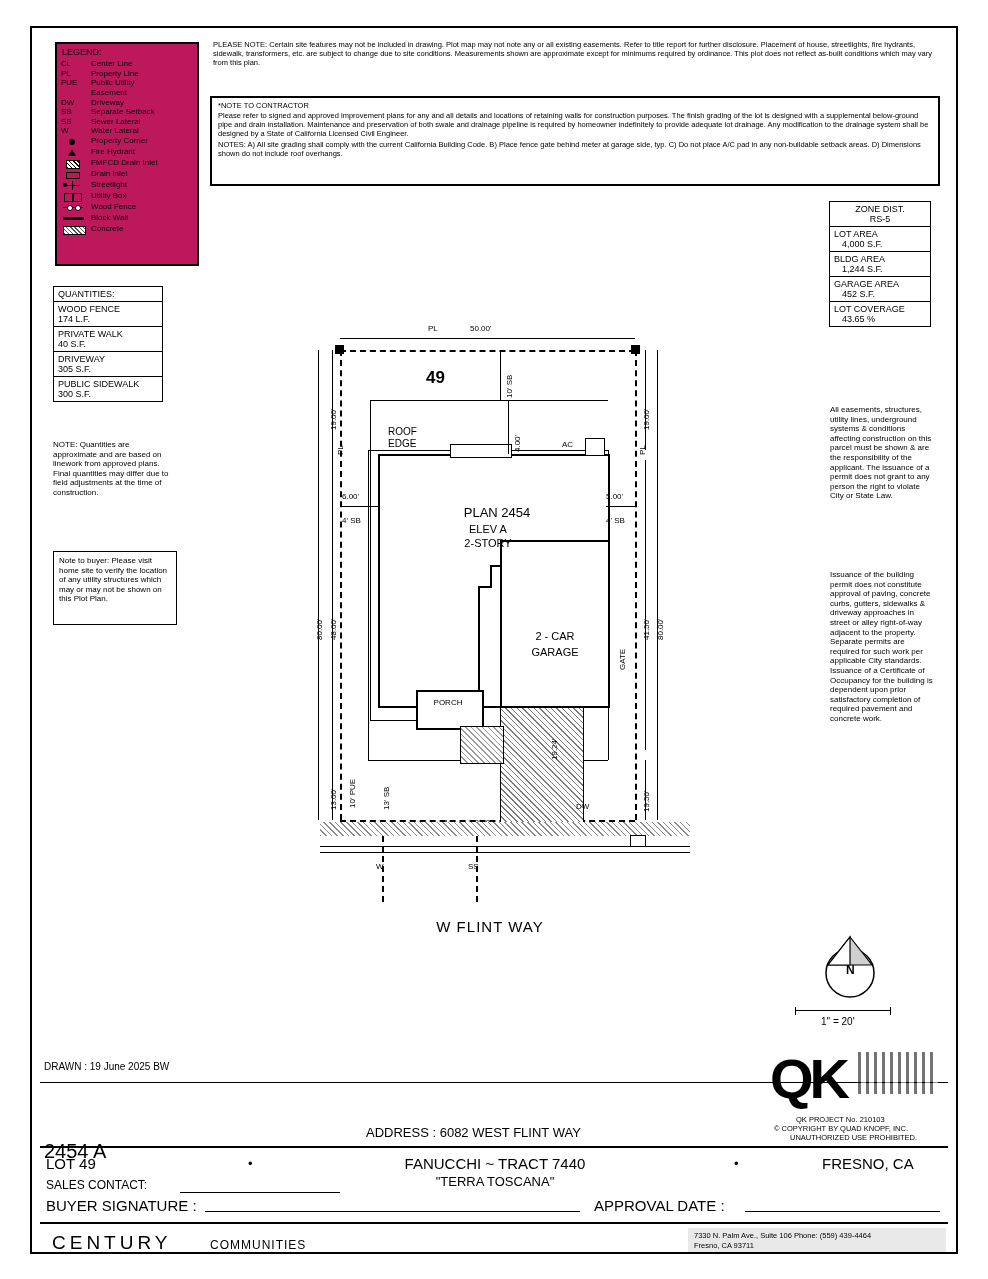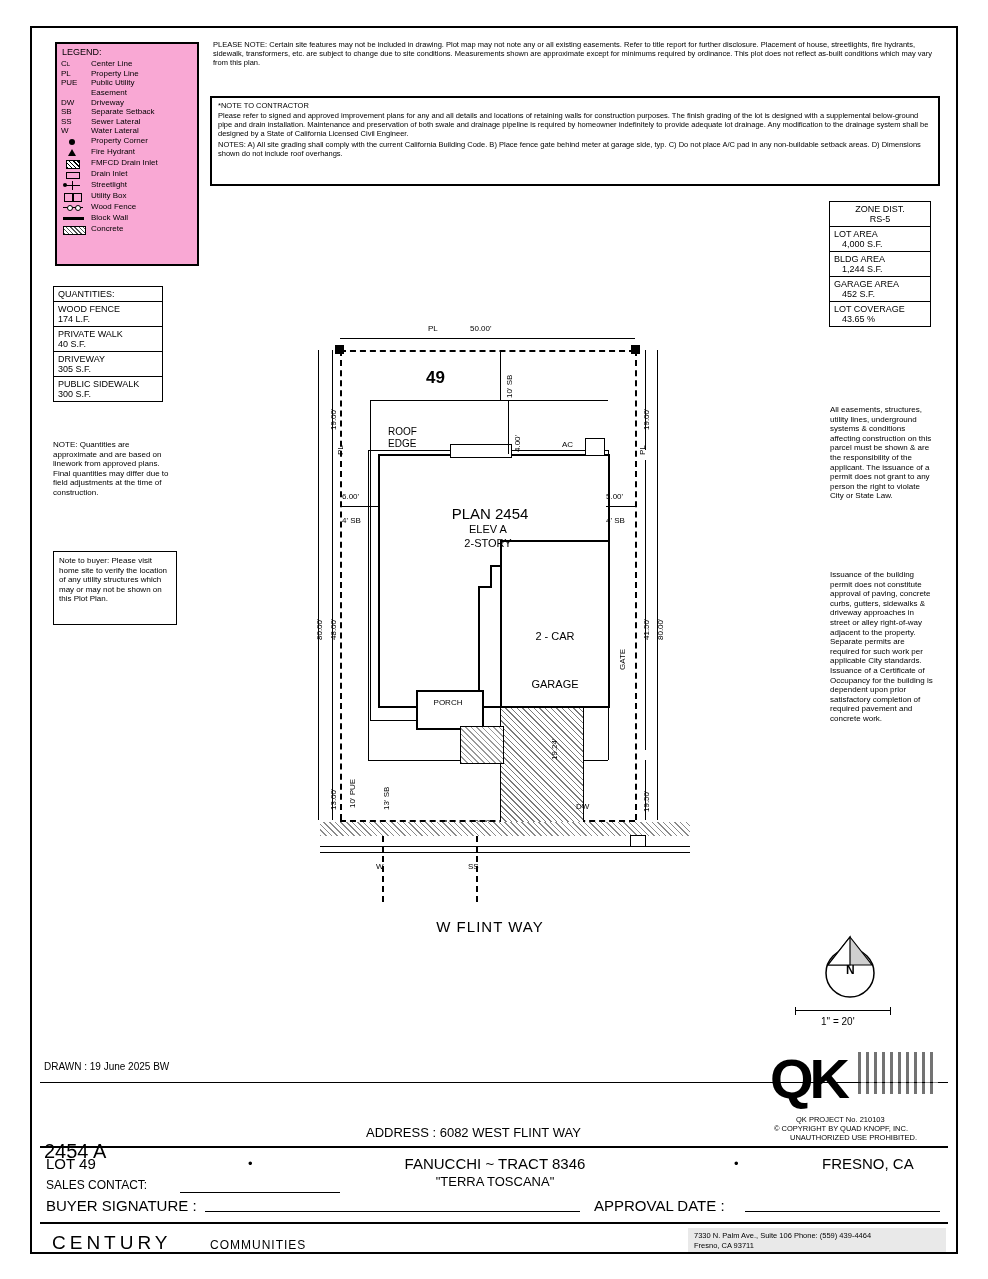--- a/index.html
+++ b/index.html
@@ -26,21 +26,21 @@
   table.qt{border-collapse:collapse;width:100%;}
   table.qt td{border:1px solid #000;padding:2px 4px;font-size:9px;}
 </style>
 </head>
 <body>
 
 <div class="sheet">
 
   <div class="abs bx" style="left:30px;top:26px;width:928px;height:1228px;border-width:2px;"></div>
 
-  <div class="abs bx" style="left:55px;top:42px;width:144px;height:224px;border-width:2px;background:#f9a8d4;">
+  <div class="abs bx" style="left:55px;top:42px;width:144px;height:224px;border-width:2px;background:#be185d;">
     <div class="t" style="padding:3px 0 1px 5px;">LEGEND:</div>
     <div style="padding:0 4px;">
       <div class="legend-row t8">
           <div class="legend-key" style="font-style:normal;">C<span style="font-size:6px;">L</span></div>
           <div>Center Line</div>
         </div>
       <div class="legend-row t8">
           <div class="legend-key">PL</div>
           <div>Property Line</div>
         </div>
@@ -253,26 +253,26 @@
 
     <div class="abs" style="left:285px;top:98px;width:18px;height:16px;border:1px solid #000;background:#fff;"></div>
     <div class="abs t8" style="left:262px;top:100px;">AC</div>
 
     <div class="abs" style="left:150px;top:104px;width:60px;height:12px;border:1px solid #000;background:#fff;"></div>
 
     <div class="abs bold" style="left:126px;top:28px;font-size:17px;">49</div>
     <div class="abs t10" style="left:88px;top:86px;">ROOF</div>
     <div class="abs t10" style="left:88px;top:98px;">EDGE</div>
 
-    <div class="abs t11 ctr" style="left:120px;top:165px;width:140px;font-size:15px;">PLAN 2454</div>
+    <div class="abs t11 ctr" style="left:127px;top:165px;width:140px;font-size:13px;">PLAN 2454</div>
     <div class="abs t11 ctr" style="left:118px;top:183px;width:140px;font-size:11px;">ELEV A</div>
     <div class="abs t11 ctr" style="left:118px;top:197px;width:140px;font-size:11px;">2-STORY</div>
 
     <div class="abs t11 ctr" style="left:205px;top:290px;width:100px;font-size:11px;">2 - CAR</div>
-    <div class="abs t11 ctr" style="left:205px;top:306px;width:100px;font-size:11px;margin-top:32px;">GARAGE</div>
+    <div class="abs t11 ctr" style="left:205px;top:306px;width:100px;font-size:11px;">GARAGE</div>
 
     <div class="abs t8 rot90" style="left:318px;top:330px;">GATE</div>
     <div class="abs t8" style="left:276px;top:462px;">DW</div>
 
     <div class="dim-h" style="left:40px;top:-2px;width:295px;"></div>
     <div class="abs t8" style="left:170px;top:-16px;">50.00'</div>
     <div class="abs t8" style="left:128px;top:-16px;">PL</div>
 
     <div class="dim-h" style="left:40px;top:492px;width:295px;"></div>
     <div class="abs t8" style="left:170px;top:478px;">50.00'</div>
@@ -355,21 +355,21 @@
     <div class="abs" style="left:88px;top:2px;width:80px;height:42px;background:repeating-linear-gradient(90deg,#000 0 3px,#fff 3px 8px);opacity:.55;"></div>
   </div>
   <div class="abs t7" style="left:796px;top:1115px;">QK PROJECT No. 210103</div>
   <div class="abs t7" style="left:774px;top:1124px;">© COPYRIGHT BY QUAD KNOPF, INC.</div>
   <div class="abs t7" style="left:790px;top:1133px;">UNAUTHORIZED USE PROHIBITED.</div>
 
   <div class="abs" style="left:40px;top:1146px;width:908px;height:2px;background:#000;"></div>
 
   <div class="abs" style="left:46px;top:1155px;font-size:15px;">LOT 49</div>
   <div class="abs" style="left:248px;top:1156px;font-size:13px;">•</div>
-  <div class="abs ctr" style="left:300px;top:1155px;width:390px;font-size:15px;">FANUCCHI ~ TRACT 8346</div>
+  <div class="abs ctr" style="left:300px;top:1155px;width:390px;font-size:15px;">FANUCCHI ~ TRACT 7440</div>
   <div class="abs ctr" style="left:300px;top:1174px;width:390px;font-size:13px;">"TERRA TOSCANA"</div>
   <div class="abs" style="left:734px;top:1156px;font-size:13px;">•</div>
   <div class="abs" style="left:822px;top:1155px;font-size:15px;">FRESNO, CA</div>
 
   <div class="abs" style="left:46px;top:1178px;font-size:12px;">SALES CONTACT:</div>
   <div class="abs" style="left:180px;top:1192px;width:160px;height:1px;background:#000;"></div>
 
   <div class="abs" style="left:46px;top:1197px;font-size:15px;">BUYER SIGNATURE :</div>
   <div class="abs" style="left:205px;top:1211px;width:375px;height:1px;background:#000;"></div>
 

